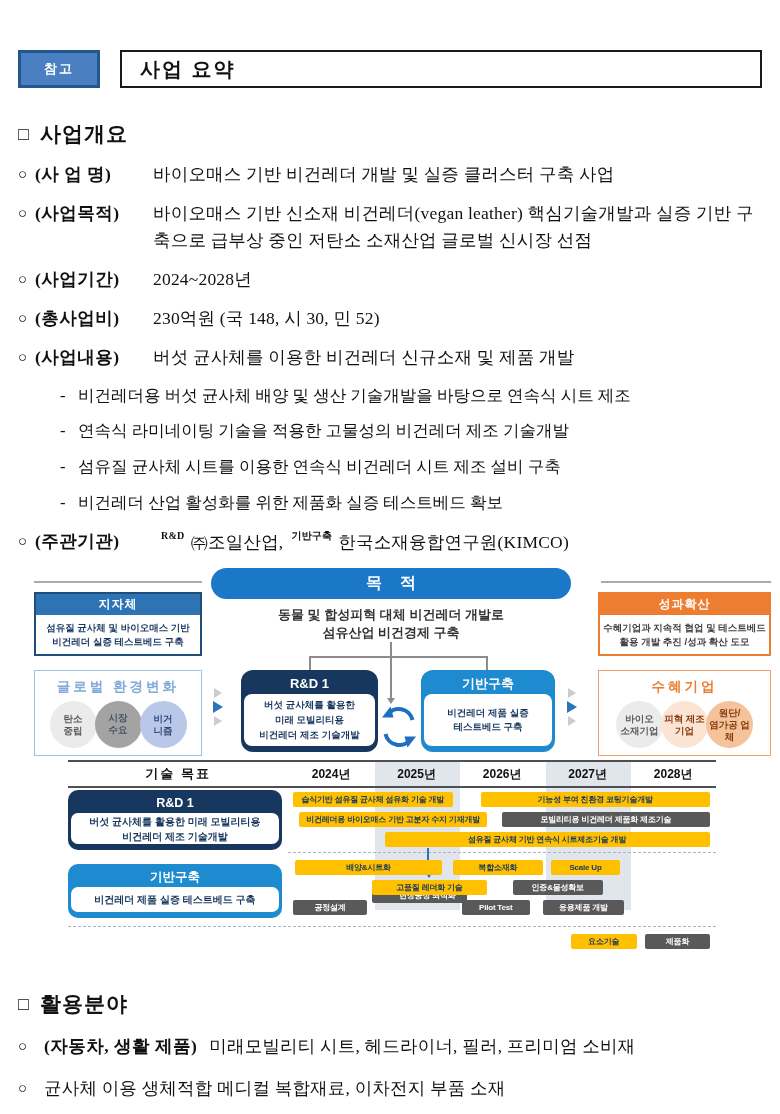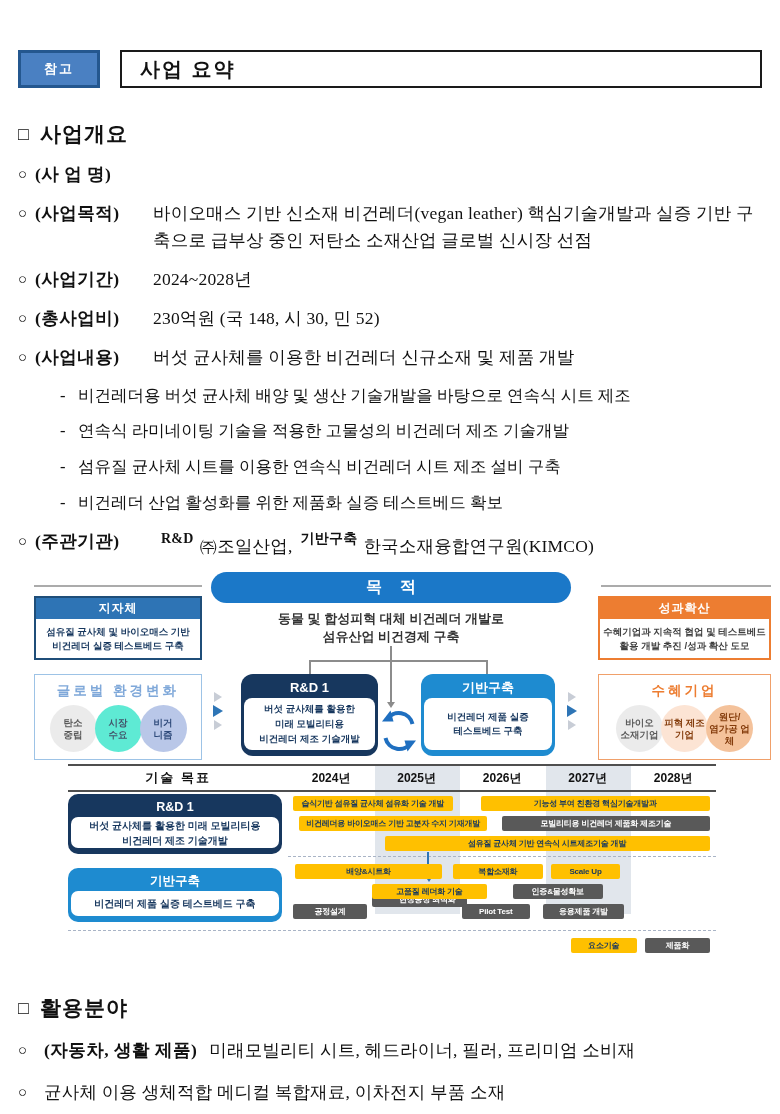--- a/index.html
+++ b/index.html
@@ -18,21 +18,21 @@
   .sec-h .sq{font-size:18px;font-weight:normal;margin-right:10px;position:relative;top:-1px;}
 
   
   .items{font-family:"Liberation Serif","DejaVu Serif",serif;}
   .item{display:flex;margin:13px 0;font-size:17.5px;line-height:1.5;}
   .item .mk{flex:none;width:17px;font-size:15px;padding-top:2px;}
   .item .lb{flex:none;width:118px;font-weight:bold;letter-spacing:0.5px;}
   .item .tx{flex:1;letter-spacing:0.2px;}
   .sub{display:flex;margin:12px 0 12px 42px;font-size:16.5px;line-height:1.45;}
   .sub .dash{flex:none;width:18px;}
-  .org .sup{font-size:14px;font-weight:bold;vertical-align:9px;margin:0 6px 0 8px;}
+  .org .sup{font-size:10px;font-weight:bold;vertical-align:9px;margin:0 6px 0 8px;}
   .org .oname{letter-spacing:0.2px;}
 
   
   .diagram{position:relative;height:404px;margin-top:8px;font-family:"Liberation Sans","DejaVu Sans",sans-serif;}
   .sep{position:absolute;top:13px;height:2px;background:#ababab;}
   .obox{position:absolute;border:2px solid;display:flex;flex-direction:column;background:#fff;box-sizing:border-box;}
   .obox .bh{height:21px;display:flex;align-items:center;justify-content:center;color:#fff;font-weight:bold;font-size:12px;letter-spacing:1px;}
   .obox .bb{flex:1;display:flex;align-items:center;justify-content:center;text-align:center;
             font-size:9.5px;font-weight:bold;white-space:pre-line;line-height:1.45;padding:2px;}
   .cbox{position:absolute;border:1.5px solid;background:#fff;box-sizing:border-box;}
@@ -88,20 +88,21 @@
     <div class="badge">참고</div>
     <div class="titlebox">사업 요약</div>
   </div>
 
   <div class="sec-h"><span class="sq">□</span><span>사업개요</span></div>
 
   <div class="items">
     <div class="item">
       <span class="mk">○</span>
       <span class="lb">(사 업 명)</span>
+      <span class="tx">바이오매스 기반 비건레더 개발 및 실증 클러스터 구축 사업</span>
     </div>
     <div class="item">
       <span class="mk">○</span>
       <span class="lb">(사업목적)</span>
       <span class="tx">바이오매스 기반 신소재 비건레더(vegan leather) 핵심기술개발과 실증 기반 구축으로 급부상 중인 저탄소 소재산업 글로벌 신시장 선점</span>
     </div>
     <div class="item">
       <span class="mk">○</span>
       <span class="lb">(사업기간)</span>
       <span class="tx">2024~2028년</span>
@@ -151,21 +152,21 @@
     <div class="obox" style="left:16px;top:24px;width:168px;height:64px;border-color:#1f4e79;">
       <div class="bh" style="background:#2e74b5;">지자체</div>
       <div class="bb" style="color:#17375e;">섬유질 균사체 및 바이오매스 기반
 비건레더 실증 테스트베드 구축</div>
     </div>
     <div class="cbox" style="left:16px;top:102px;width:168px;height:86px;border-color:#9dc3e6;">
       <div class="ct" style="color:#7fa8d9;">글로벌 환경변화</div>
       <div class="crow">
         <div class="circ" style="background:#ebebeb;color:#595959;">탄소
 중립</div>
-        <div class="circ" style="background:#5eead4;color:#44546a;">시장
+        <div class="circ" style="background:#a3a3a3;color:#44546a;font-family:Liberation Mono, monospace;">시장
 수요</div>
         <div class="circ" style="background:#b9c7e8;color:#2e4a7a;">비거
 니즘</div>
       </div>
     </div>
 
     <div class="pill">목    적</div>
     <div class="pline" style="top:38px;">동물 및 합성피혁 대체 비건레더 개발로</div>
     <div class="pline" style="top:56px;">섬유산업 비건경제 구축</div>
 
@@ -242,21 +243,21 @@
           <div class="bb2">버섯 균사체를 활용한 미래 모빌리티용
 비건레더 제조 기술개발</div>
         </div>
         <div class="tlbox" style="top:76px;height:54px;background:#1e8bd0;">
           <div class="bh2">기반구축</div>
           <div class="bb2">비건레더 제품 실증 테스트베드 구축</div>
         </div>
 
         <div class="tl-bars">
           <div class="tbar y" style="top:4px;left:1%;width:37.5%;">습식기반 섬유질 균사체 섬유화 기술 개발</div>
-          <div class="tbar y" style="top:4px;left:45%;width:53.5%;">기능성 부여 친환경 핵심기술개발과</div>
+          <div class="tbar y" style="top:4px;left:45%;width:53.5%;">기능성 부여 친환경 코팅기술개발</div>
           <div class="tbar y" style="top:24px;left:2.5%;width:44%;">비건레더용 바이오매스 기반 고분자 수지 기재개발</div>
           <div class="tbar g" style="top:24px;left:50%;width:48.5%;">모빌리티용 비건레더 제품화 제조기술</div>
           <div class="tbar y" style="top:44px;left:22.5%;width:76%;">섬유질 균사체 기반 연속식 시트제조기술 개발</div>
           <div class="dashline" style="top:64px;left:0;right:0;"></div>
           <div class="varrow"></div>
           <div class="tbar y" style="top:72px;left:1.5%;width:34.5%;">배양&amp;시트화</div>
           <div class="tbar y" style="top:72px;left:38.5%;width:21%;">복합소재화</div>
           <div class="tbar y" style="top:72px;left:61.5%;width:16%;">Scale Up</div>
           <div class="tbar y" style="top:92px;left:19.5%;width:27%;z-index:2;">고품질 레더화 기술</div>
           <div class="tbar g" style="top:92px;left:52.5%;width:21%;">인증&amp;물성확보</div>

